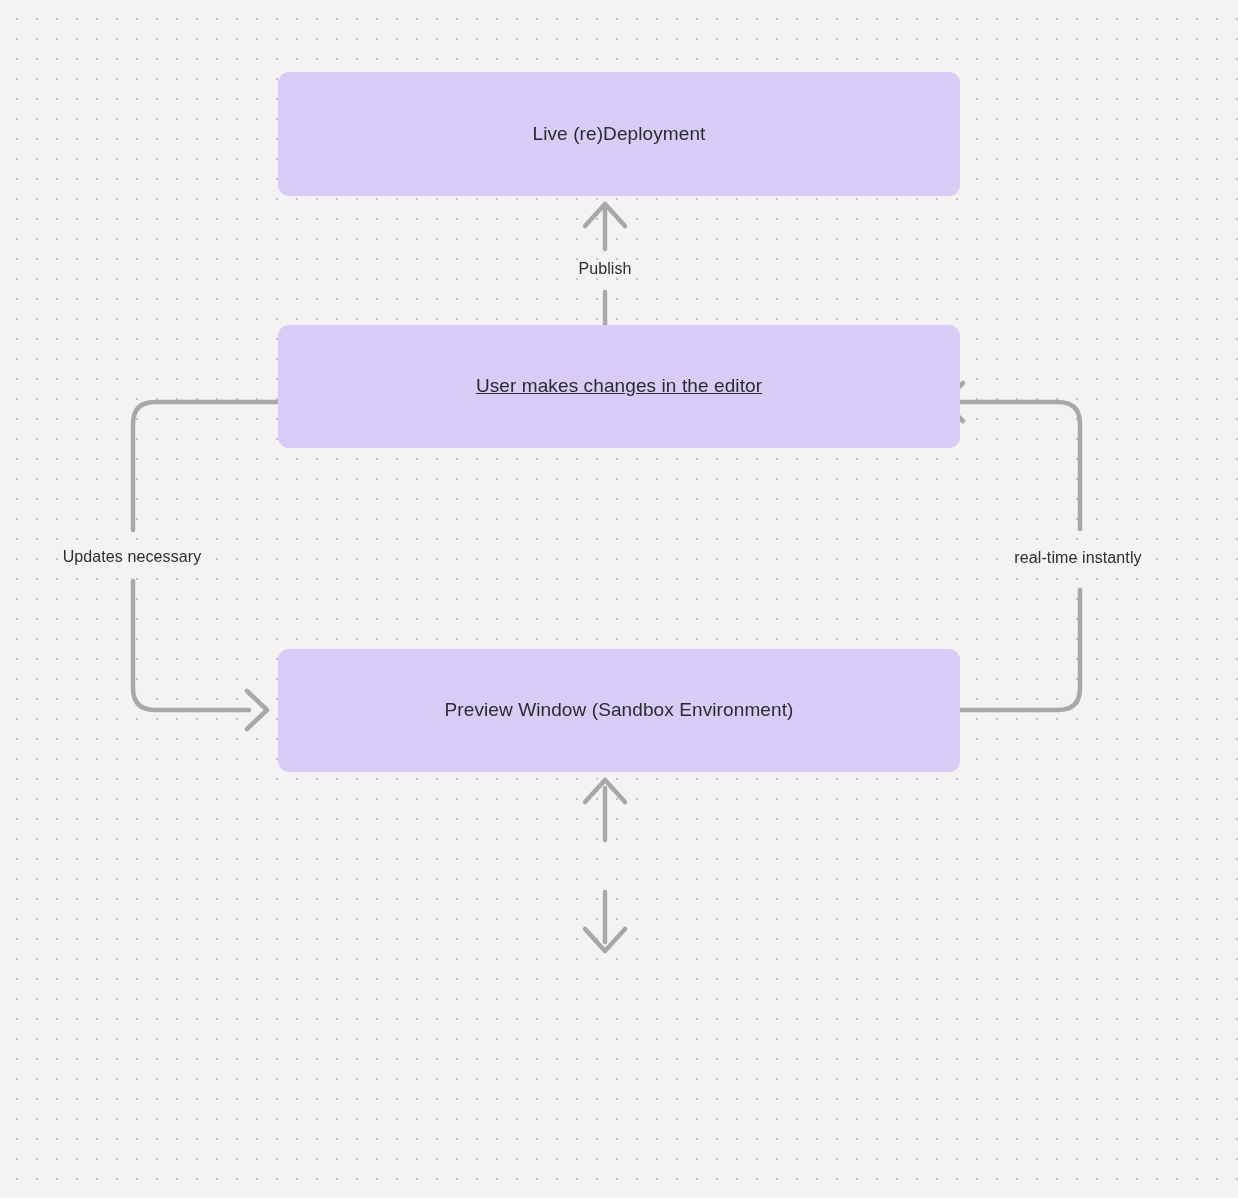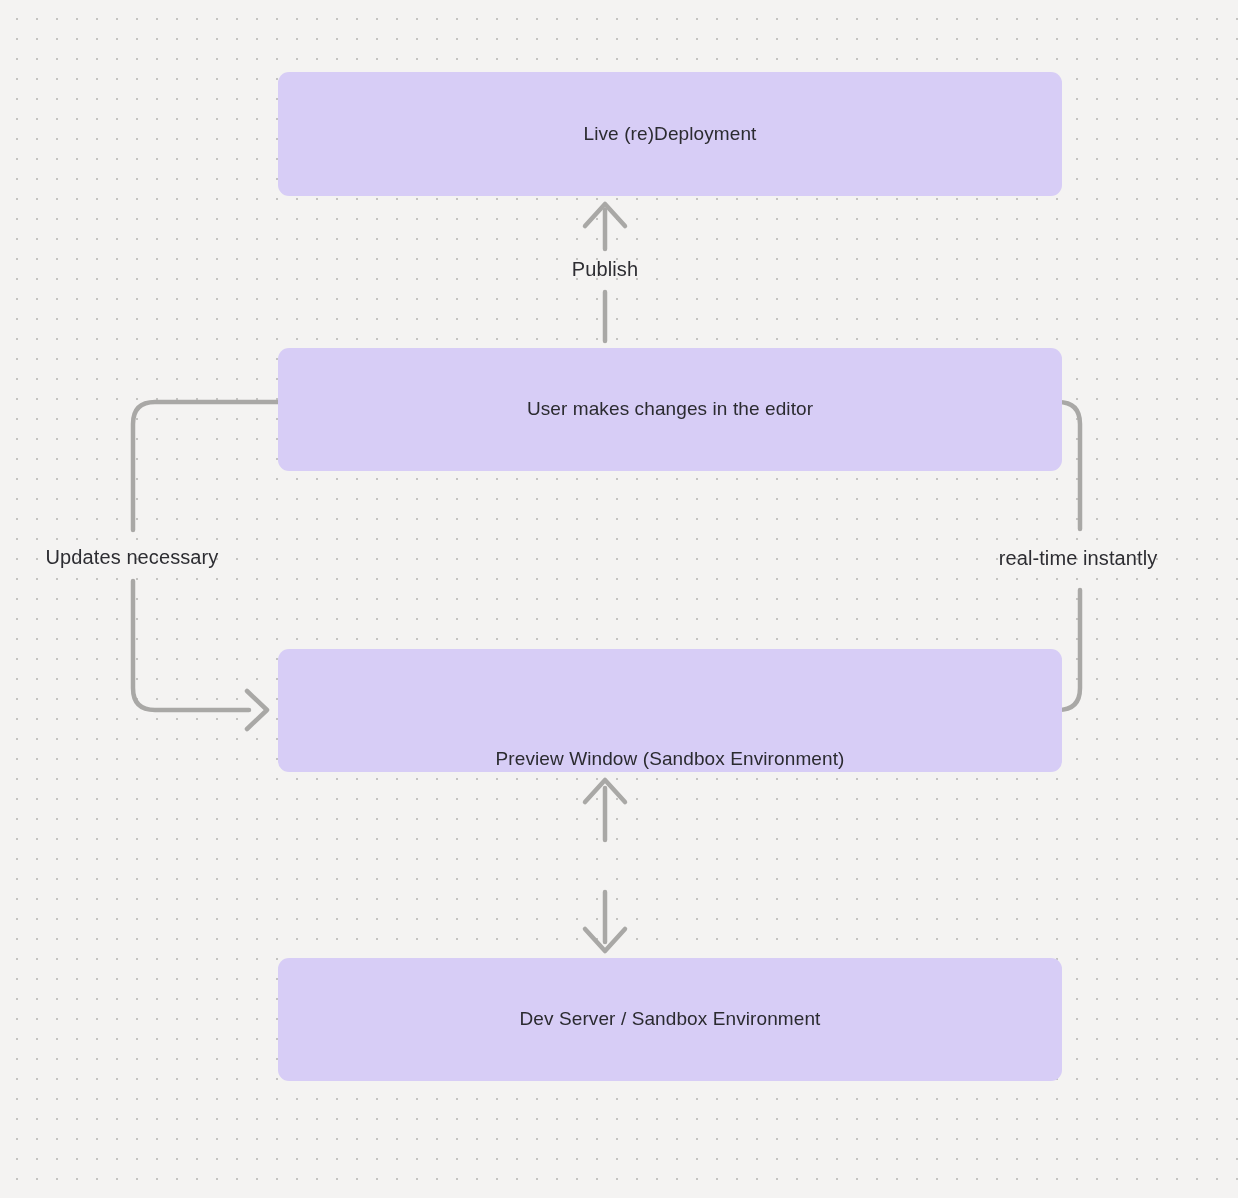--- a/index.html
+++ b/index.html
@@ -14,56 +14,56 @@
     overflow: hidden;
     background-color: #f4f3f2;
     background-image: radial-gradient(circle, #c4c3c1 1.3px, rgba(0,0,0,0) 1.5px);
     background-size: 20px 20px;
     background-position: 7px 9px;
     font-family: "Liberation Sans", "DejaVu Sans", sans-serif;
   }
   .node {
     position: absolute;
     left: 278px;
-    width: 784px;
+    width: 682px;
     height: 123px;
     background: #d7cdf6;
     border-radius: 11px;
     display: flex;
     align-items: center;
     justify-content: center;
     color: #2b2b30;
     font-size: 19px;
     line-height: 1.3;
     letter-spacing: 0.1px;
   }
   .node-live      { top: 72px; height: 124px; }
-  .node-user      { top: 348px; }
-  .node-preview   { top: 649px; align-items: flex-end; }
+  .node-user      { top: 325px; text-decoration: underline; }
+  .node-preview   { top: 649px; }
   .node-devserver { top: 958px; }
 
   .edges-svg {
     position: absolute;
     left: 0;
     top: 0;
     pointer-events: none;
   }
   .edges-svg path, .edges-svg polyline {
     fill: none;
     stroke: #a9a8a6;
     stroke-width: 4.5;
     stroke-linecap: round;
     stroke-linejoin: round;
   }
   .edge-label {
     position: absolute;
     transform: translate(-50%, -50%);
     white-space: nowrap;
     color: #2d2d32;
-    font-size: 20px;
+    font-size: 16px;
     letter-spacing: 0.1px;
   }
   .label-publish  { left: 605px;  top: 269px; }
   .label-updates  { left: 132px;  top: 557px; }
   .label-realtime { left: 1078px; top: 558px; }
   .label-spunup   { left: 606px;  top: 866px; }
 </style>
 </head>
 <body>
 
@@ -102,23 +102,20 @@
   </div>
 
   <div class="node node-user">
     <span>User makes changes in the editor</span>
   </div>
 
   <div class="node node-preview">
     <span>Preview Window (Sandbox Environment)</span>
   </div>
 
-  <div class="node node-devserver">
-    <span>Dev Server / Sandbox Environment</span>
-  </div>
 
   <div class="edge-label label-publish">Publish</div>
 
   <div class="edge-label label-updates">Updates necessary</div>
 
   <div class="edge-label label-realtime">real-time instantly</div>
 
 
 </div>
 

